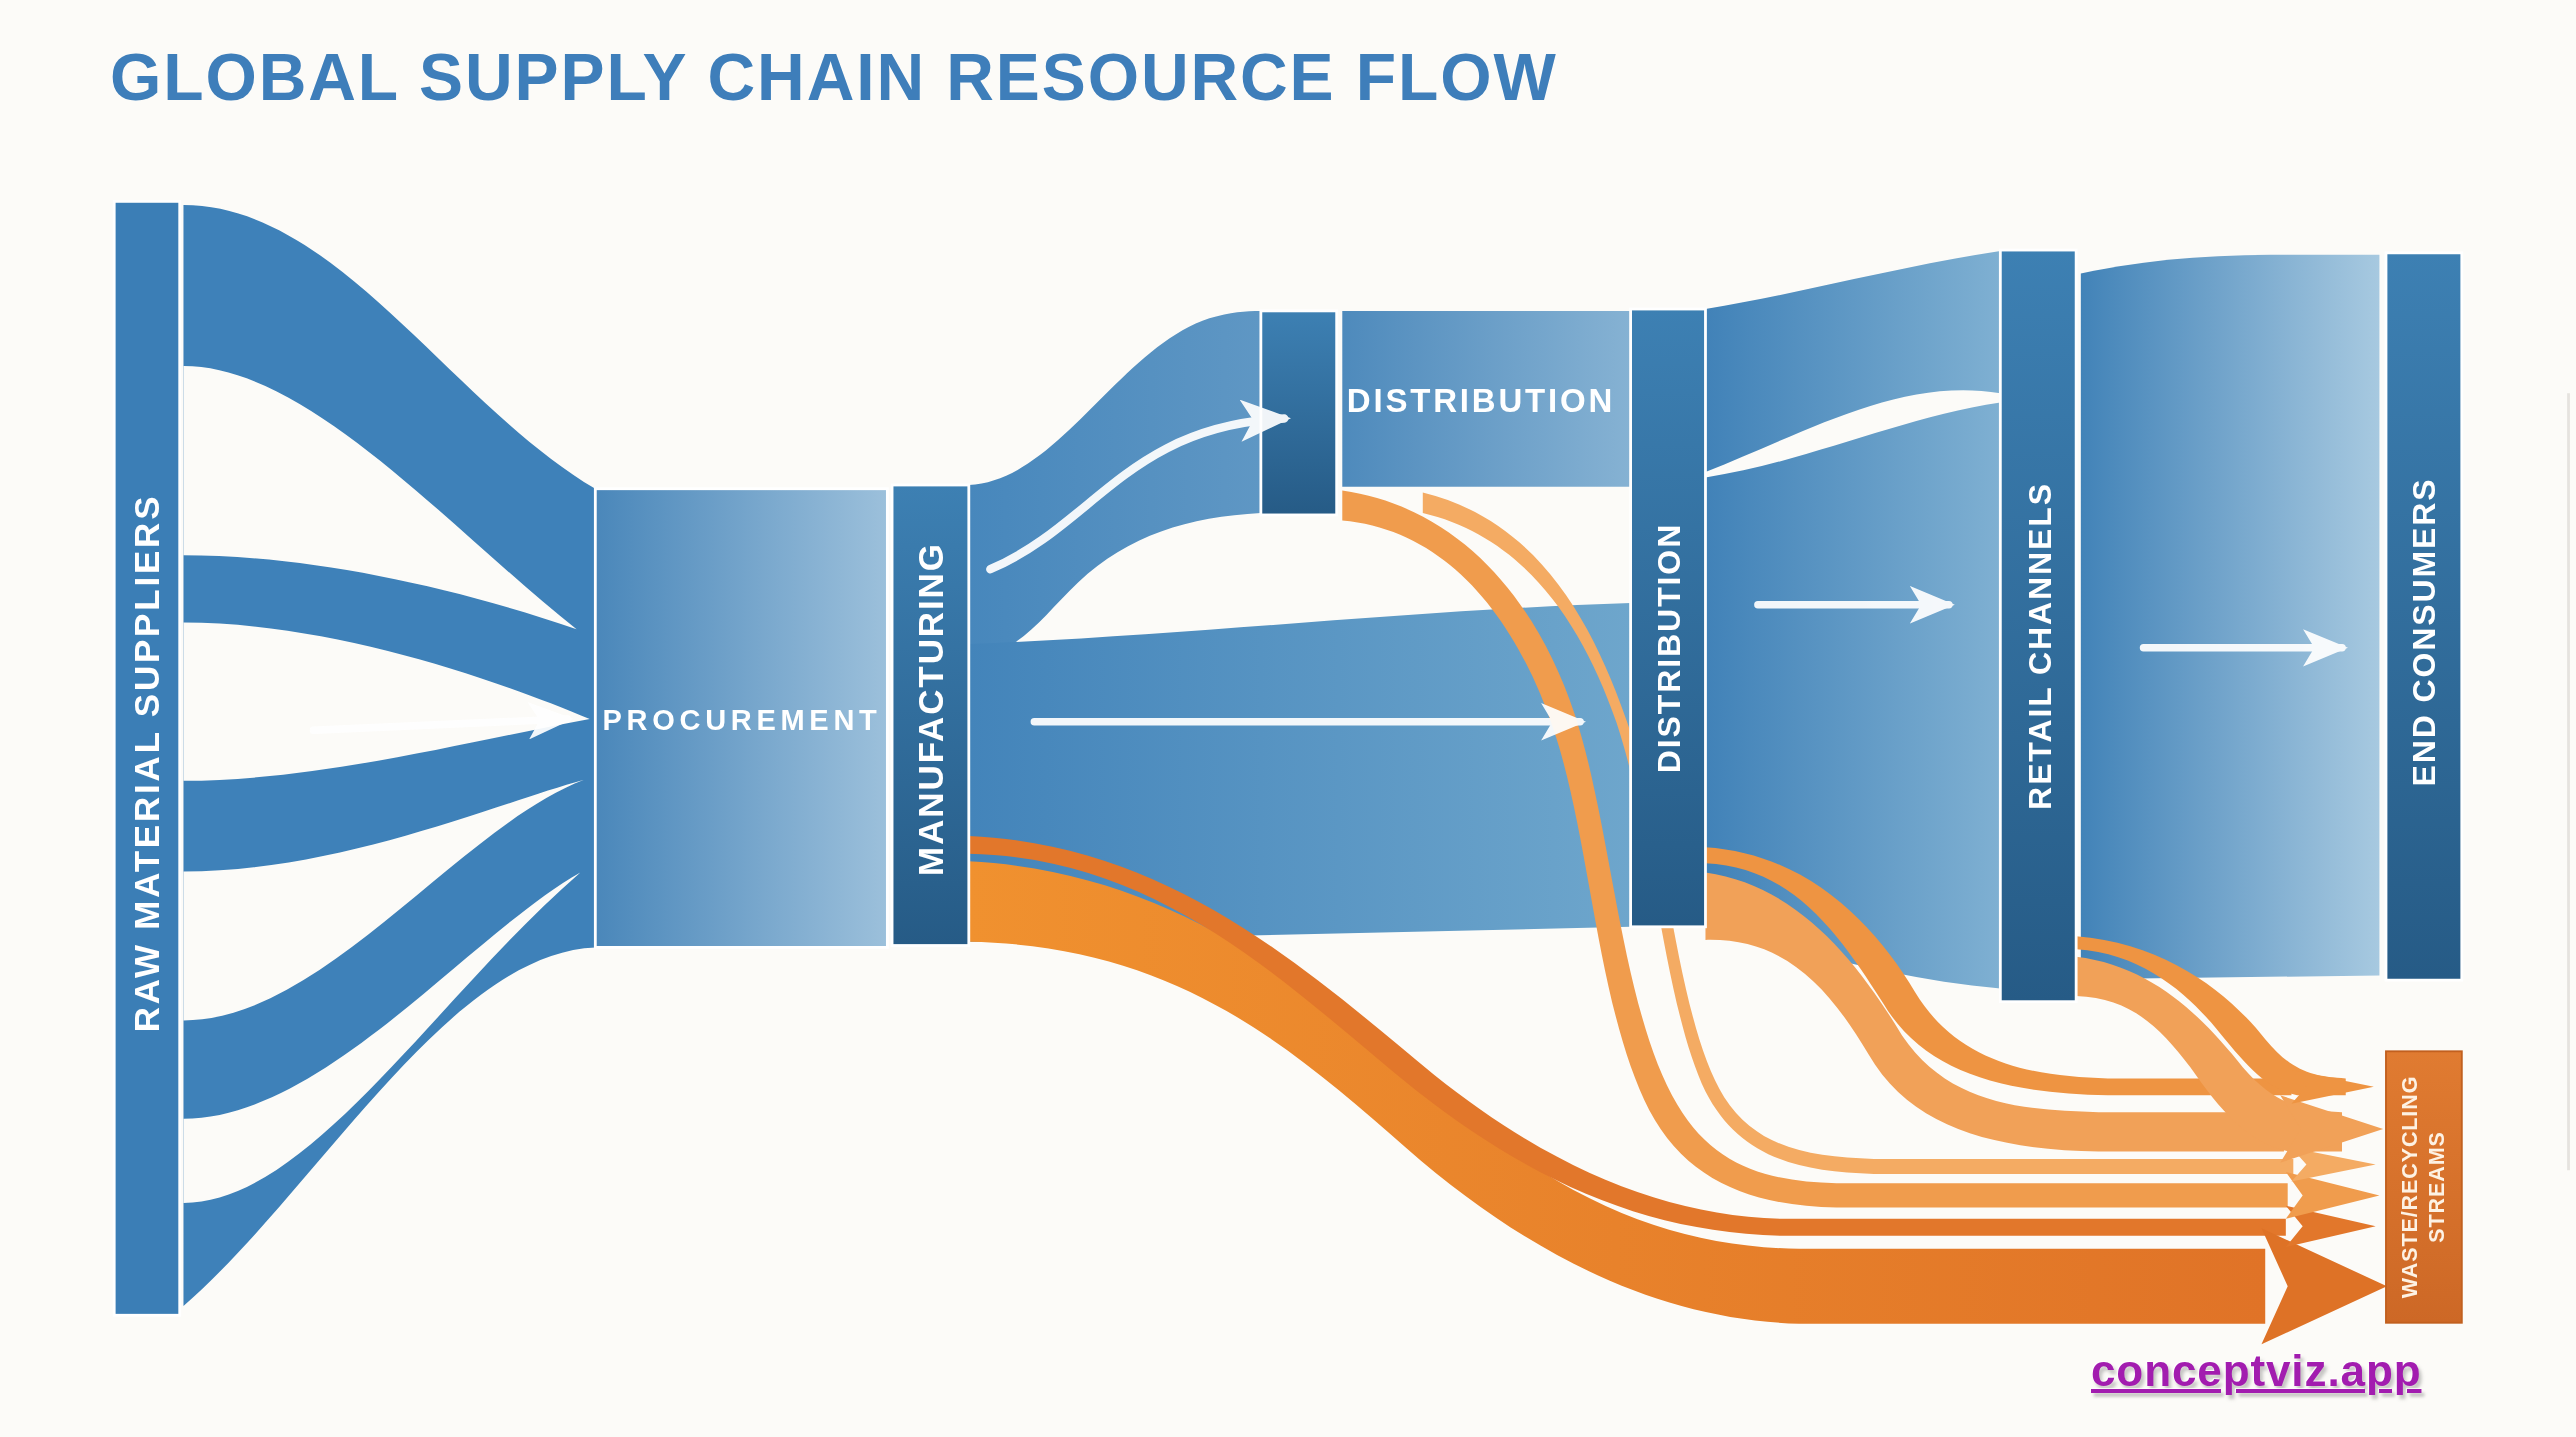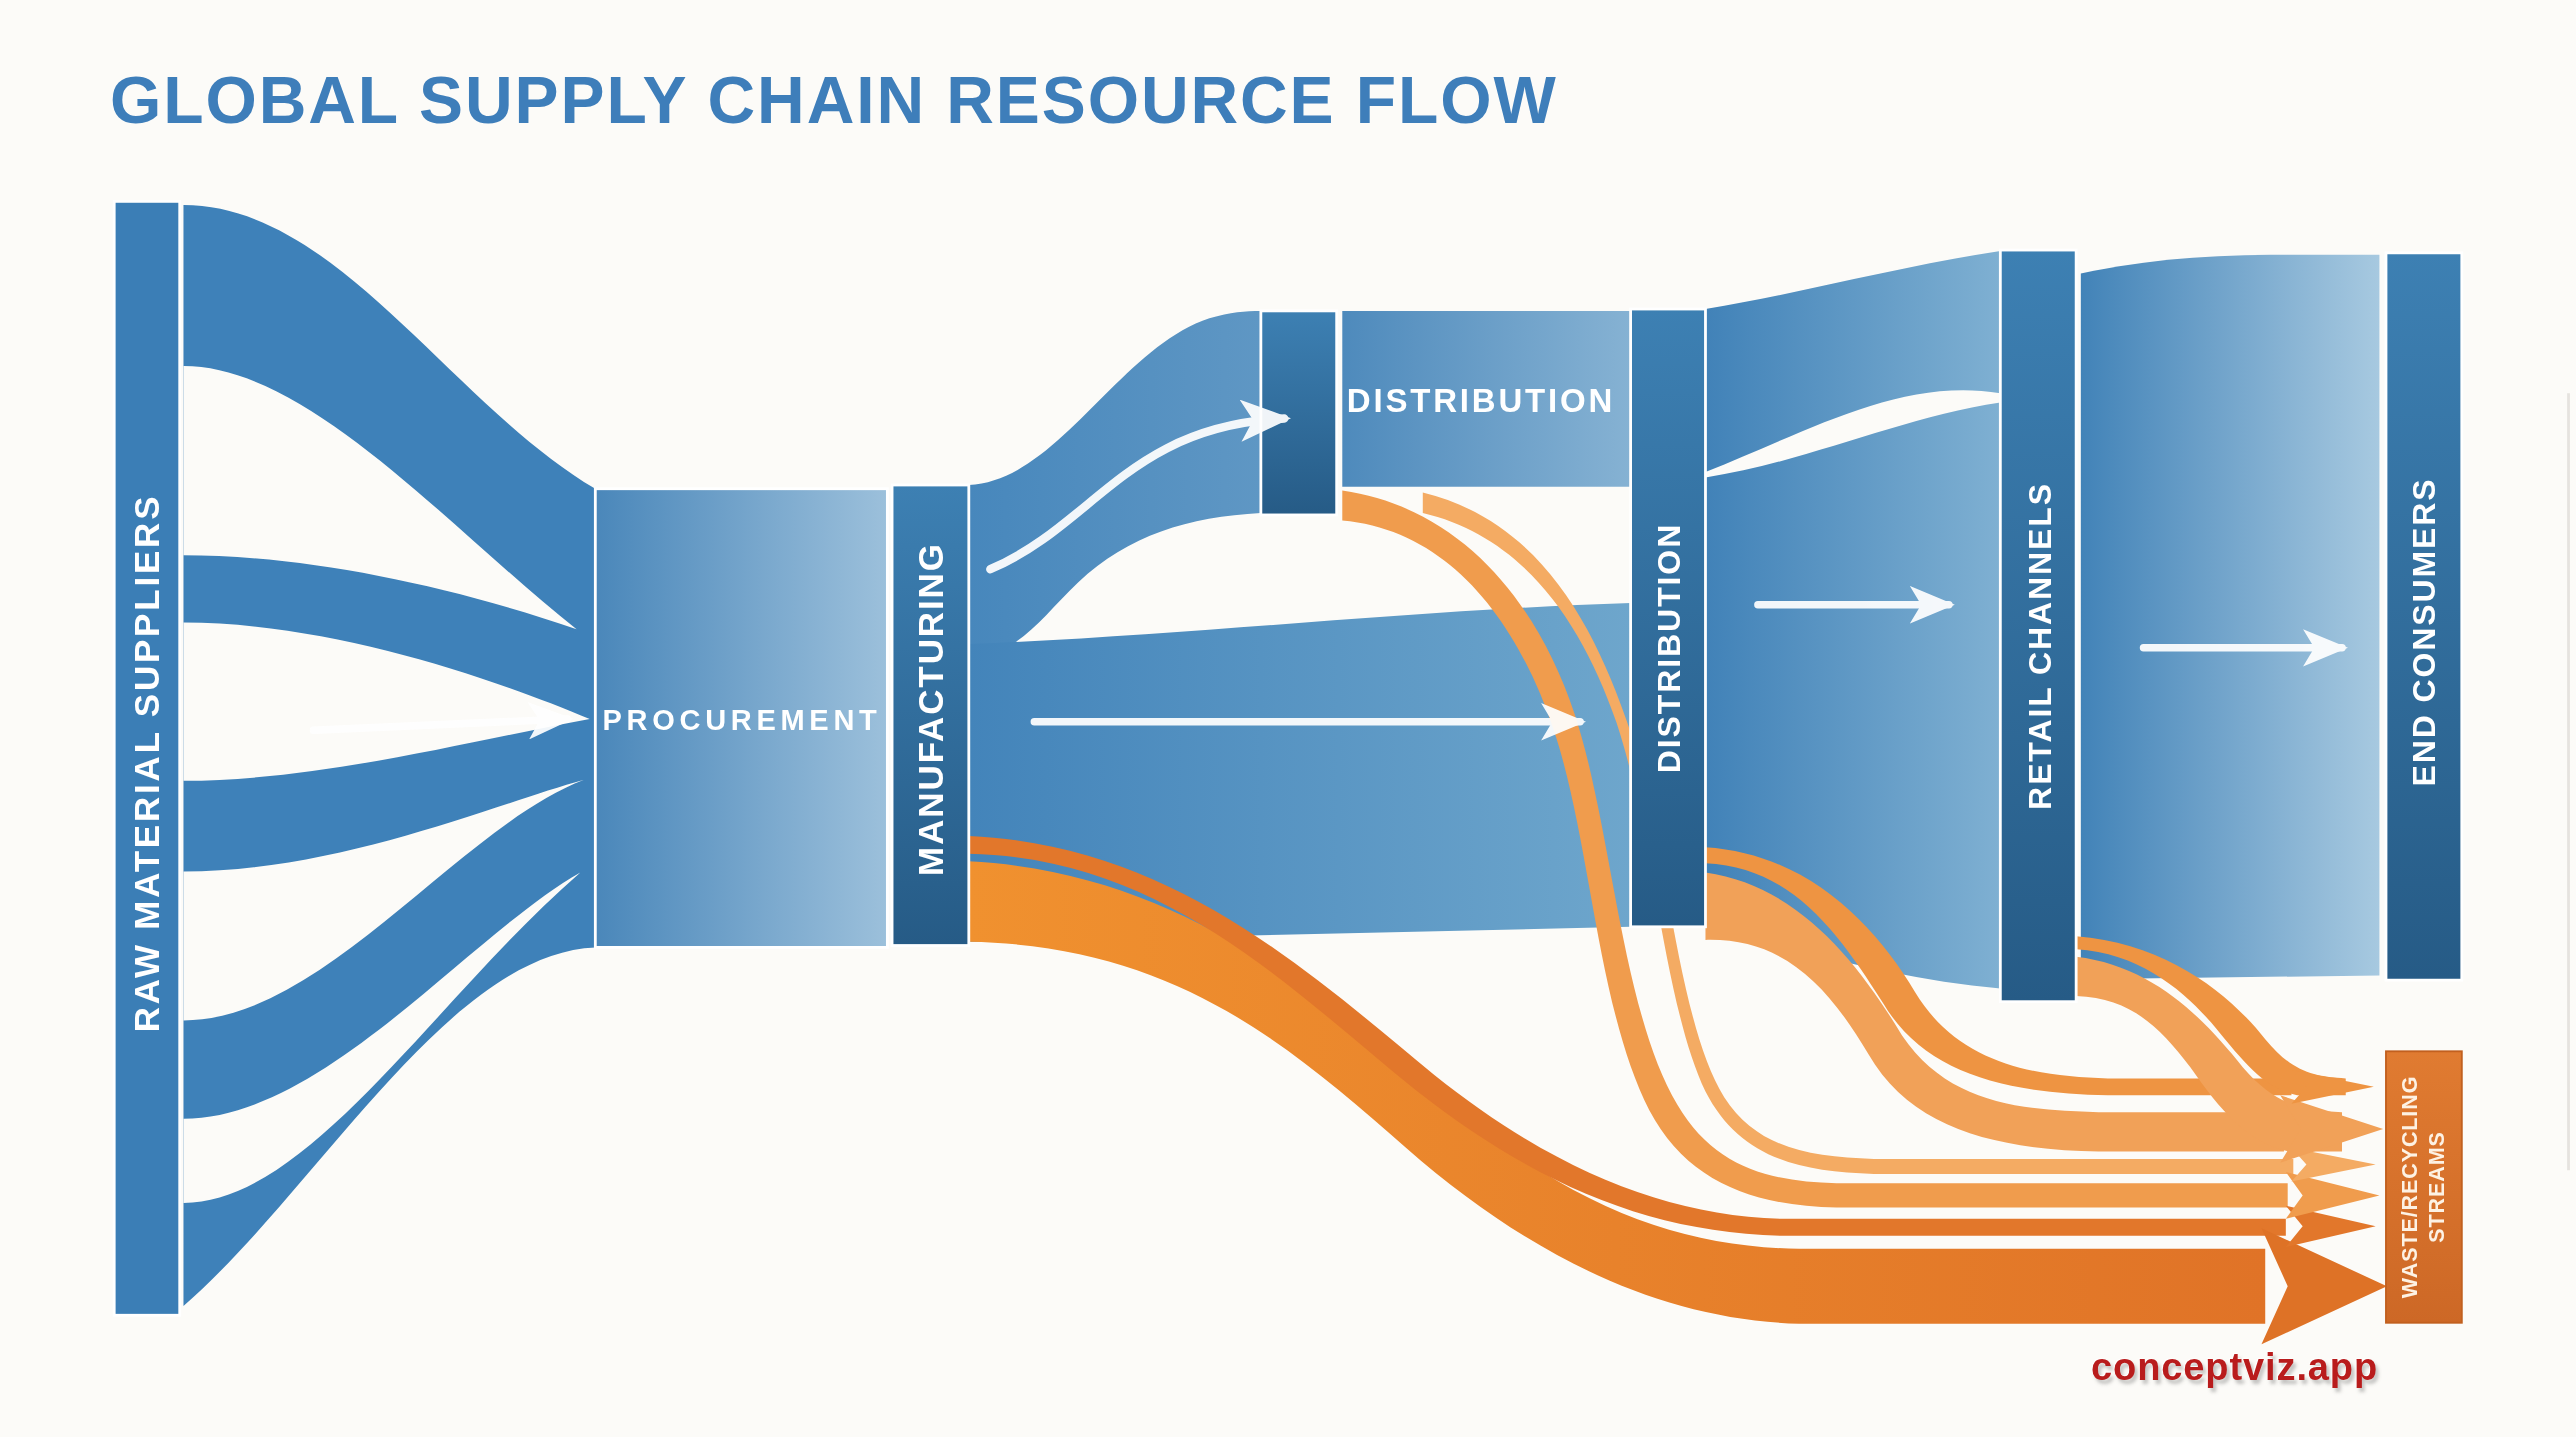--- a/index.html
+++ b/index.html
@@ -6,38 +6,39 @@
   #stage{
     position:relative;width:2576px;height:1438px;overflow:hidden;
     background:#fcfbf8;font-family:"Liberation Sans",sans-serif;
   }
   #flow-svg{position:absolute;left:0;top:0;width:2576px;height:1438px;}
   .label{position:absolute;font-weight:700;color:#ffffff;white-space:nowrap;}
   .vlabel{transform:translate(-50%,-50%) rotate(-90deg);}
   .hlabel{transform:translate(-50%,-50%);}
   #page-title{
     position:absolute;left:110px;top:39px;font-weight:700;font-size:66px;
-    letter-spacing:1.9px;color:#3e7eba;white-space:nowrap;margin-top:23px;
+    letter-spacing:1.9px;color:#3e7eba;white-space:nowrap;
   }
   #raw-label{left:147px;top:763px;font-size:35px;letter-spacing:2.8px;}
   #procurement-label{left:742px;top:720px;font-size:29px;letter-spacing:4.7px;}
   #manufacturing-label{left:931px;top:709px;font-size:35px;letter-spacing:1.9px;}
   #warehousing-label{left:1481px;top:401px;font-size:33px;letter-spacing:2.8px;}
   #distribution-label{left:1669px;top:648px;font-size:32px;letter-spacing:1.9px;}
   #retail-label{left:2040px;top:646px;font-size:32px;letter-spacing:1.9px;}
   #end-label{left:2424px;top:632px;font-size:32px;letter-spacing:1.9px;}
   #waste-label{
     left:2424px;top:1187px;font-size:21.5px;letter-spacing:0.9px;line-height:1.25;
     color:#fdf2e4;text-align:center;
   }
   #watermark{
-    position:absolute;left:2091px;top:1346px;font-size:38px;font-weight:700;
-    letter-spacing:0.9px;color:#b91c1c;
+    position:absolute;left:2091px;top:1346px;font-size:44px;font-weight:700;
+    letter-spacing:0.9px;color:#a21caf;
     text-shadow:-0.9px -0.9px 0 rgba(255,255,255,0.8), 2.8px 3.7px 3.7px rgba(90,90,90,0.35);
     white-space:nowrap;
+    text-decoration:underline;
   }
 </style>
 </head>
 <body>
 
 <div id="stage">
 
 <svg id="flow-svg" viewBox="0 0 2752 1536">
   <defs>
     <linearGradient id="gBar" x1="0" y1="0" x2="0" y2="1">

